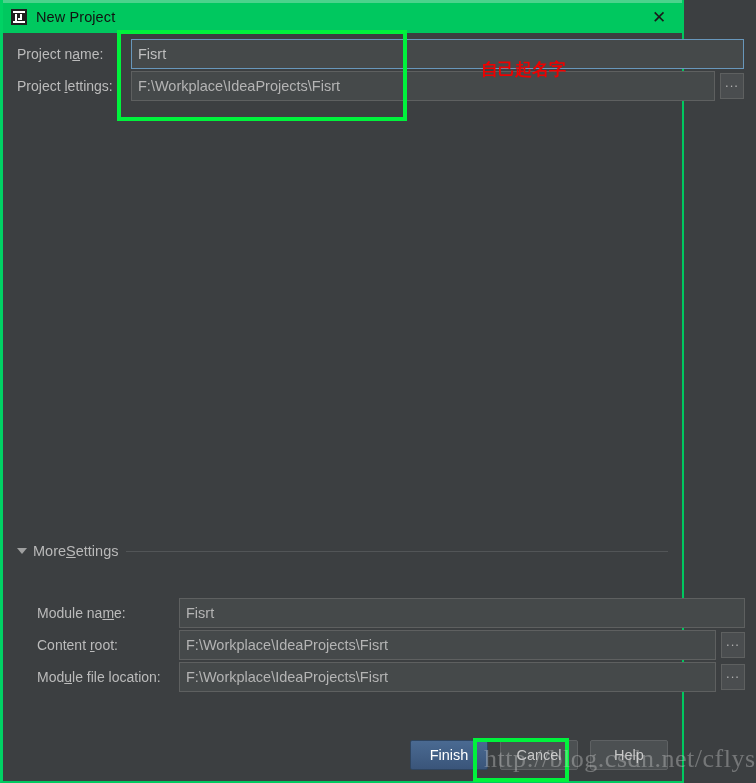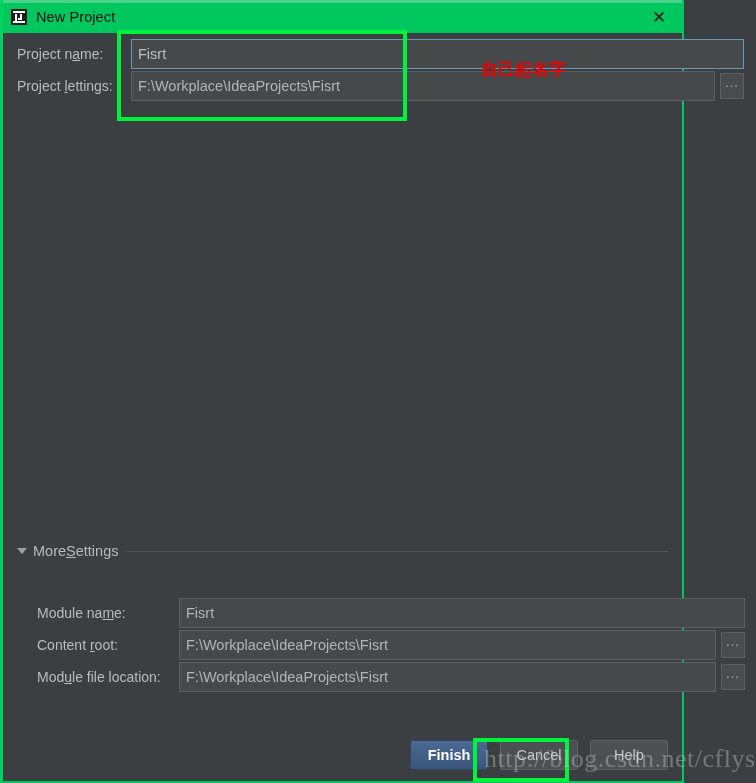--- a/index.html
+++ b/index.html
@@ -262,21 +262,21 @@
     font-size: 14.5px;
     display: flex;
     align-items: center;
     justify-content: center;
     cursor: pointer;
   }
   .dlg-button.default {
     background: linear-gradient(#4a6a92, #3a557a);
     border: 1px solid #2f4560;
     color: #ffffff;
-    font-weight: bold;
+    font-weight: normal;
   }
 
   
   #watermark {
     position: absolute;
     left: 481px;
     top: 744px;
     font-family: "Liberation Serif", serif;
     font-size: 26px;
     color: rgba(215, 215, 215, 0.36);

